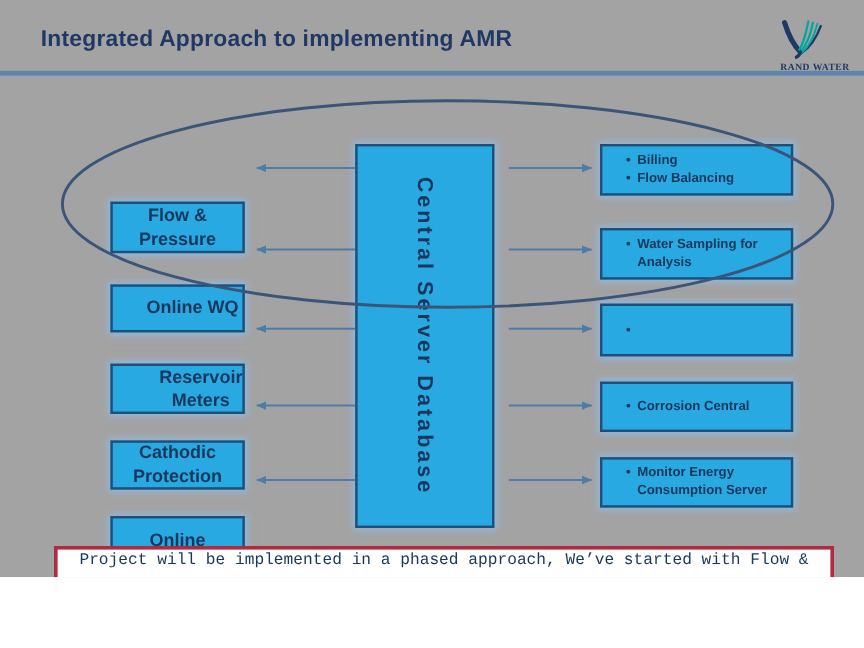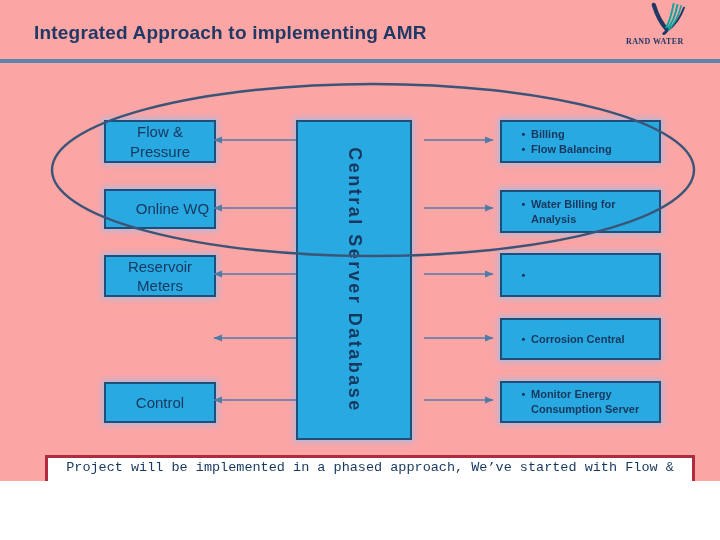--- a/index.html
+++ b/index.html
@@ -1,51 +1,51 @@
 <!DOCTYPE html>
 <html style="--box-fill: #29A9E1; --box-border: #1F4E79; --text-navy: #17375D; --title-navy: #1F3864; --ellipse-stroke: #3A5578; --arrow-stroke: #4E7CA8; --divider: #5C84AC; --footer-border: #AF2B3F; --logo-navy: #1F3864; --logo-teal: #00A79D;"><head>
 <meta charset="utf-8">
 <style>
   html,body { margin:0; padding:0; background:#fff; }
   .slide {
     position:relative; width:720px; height:481px; overflow:hidden;
-    background:#fca5a5;
+    background:#a3a3a3;
     font-family:"Liberation Sans", sans-serif;
   }
   
   .title {
     position:absolute; left:34px; top:22px;
     font-size:19px; font-weight:bold; letter-spacing:0.2px;
     color:var(--title-navy, #1F3864);
   }
   .divider {
     position:absolute; left:0; top:59px; width:720px; height:4px;
     background:var(--divider, #5C84AC);
   }
-  .logo { position:absolute; right:12px; top:2px; width:82px; height:52px; text-align:left; }
+  .logo { position:absolute; right:12px; top:16px; width:82px; height:52px; text-align:right; }
   .logo svg { display:block; margin:0 auto; }
   .logo-text {
     font-family:"Liberation Serif", serif; font-weight:bold;
     font-size:8px; letter-spacing:0.4px; color:var(--logo-navy, #1F3864);
     margin-top:1px; white-space:nowrap;
   }
   
   .bluebox {
     position:absolute; box-sizing:border-box;
     background:var(--box-fill, #29A9E1);
     border:2px solid var(--box-border, #1F4E79);
     box-shadow:0 0 6px 2px rgba(140,195,245,0.65);
     color:var(--text-navy, #17375D);
     display:flex; align-items:center; justify-content:center;
   }
-  .leftbox { left:104px; width:112px; font-size:15px; font-weight:normal; text-align:center; }
+  .leftbox { left:92px; width:112px; font-size:15px; font-weight:bold; text-align:center;margin-top:48px; }
   .leftbox .lbl { white-space:pre-line; line-height:1.3; }
   .lb1 { top:120px; height:43px; }
   .lb2 { top:189px; height:40px;padding-left:25px; }
-  .lb3 { top:255px; height:42px; }
+  .lb3 { top:255px; height:42px;justify-content:flex-end; }
   .lb4 { top:319px; height:41px; }
   .lb5 { top:382px; height:41px; }
   .central { left:296px; top:120px; width:116px; height:320px; }
   .central .lbl {
     position:absolute; left:50%; top:50%;
     transform:translate(-50%,-50%) rotate(90deg);
     white-space:nowrap; font-size:18px; font-weight:bold; letter-spacing:2.5px;
   }
   .rightbox {
     left:500px; width:161px; font-size:11px; font-weight:bold;
@@ -101,42 +101,46 @@
     <span class="lbl">Flow &amp;
 Pressure</span>
   </div>
   <div class="bluebox leftbox lb2">
     <span class="lbl">Online WQ</span>
   </div>
   <div class="bluebox leftbox lb3">
     <span class="lbl">Reservoir
 Meters</span>
   </div>
+  <div class="bluebox leftbox lb4">
+    <span class="lbl">Cathodic
+Protection</span>
+  </div>
   <div class="bluebox leftbox lb5">
-    <span class="lbl">Control</span>
+    <span class="lbl">Online</span>
   </div>
 
   <div class="bluebox central">
     <span class="lbl">Central Server Database</span>
   </div>
 
   <div class="bluebox rightbox rb1">
     <div class="bullet-row">
       <span class="bullet">•</span>
       <span class="bullet-text">Billing</span>
     </div>
     <div class="bullet-row">
       <span class="bullet">•</span>
       <span class="bullet-text">Flow Balancing</span>
     </div>
   </div>
   <div class="bluebox rightbox rb2">
     <div class="bullet-row">
       <span class="bullet">•</span>
-      <span class="bullet-text">Water Billing for Analysis</span>
+      <span class="bullet-text">Water Sampling for Analysis</span>
     </div>
   </div>
   <div class="bluebox rightbox rb3">
     <div class="bullet-row">
       <span class="bullet">•</span>
     </div>
   </div>
   <div class="bluebox rightbox rb4">
     <div class="bullet-row">
       <span class="bullet">•</span>

